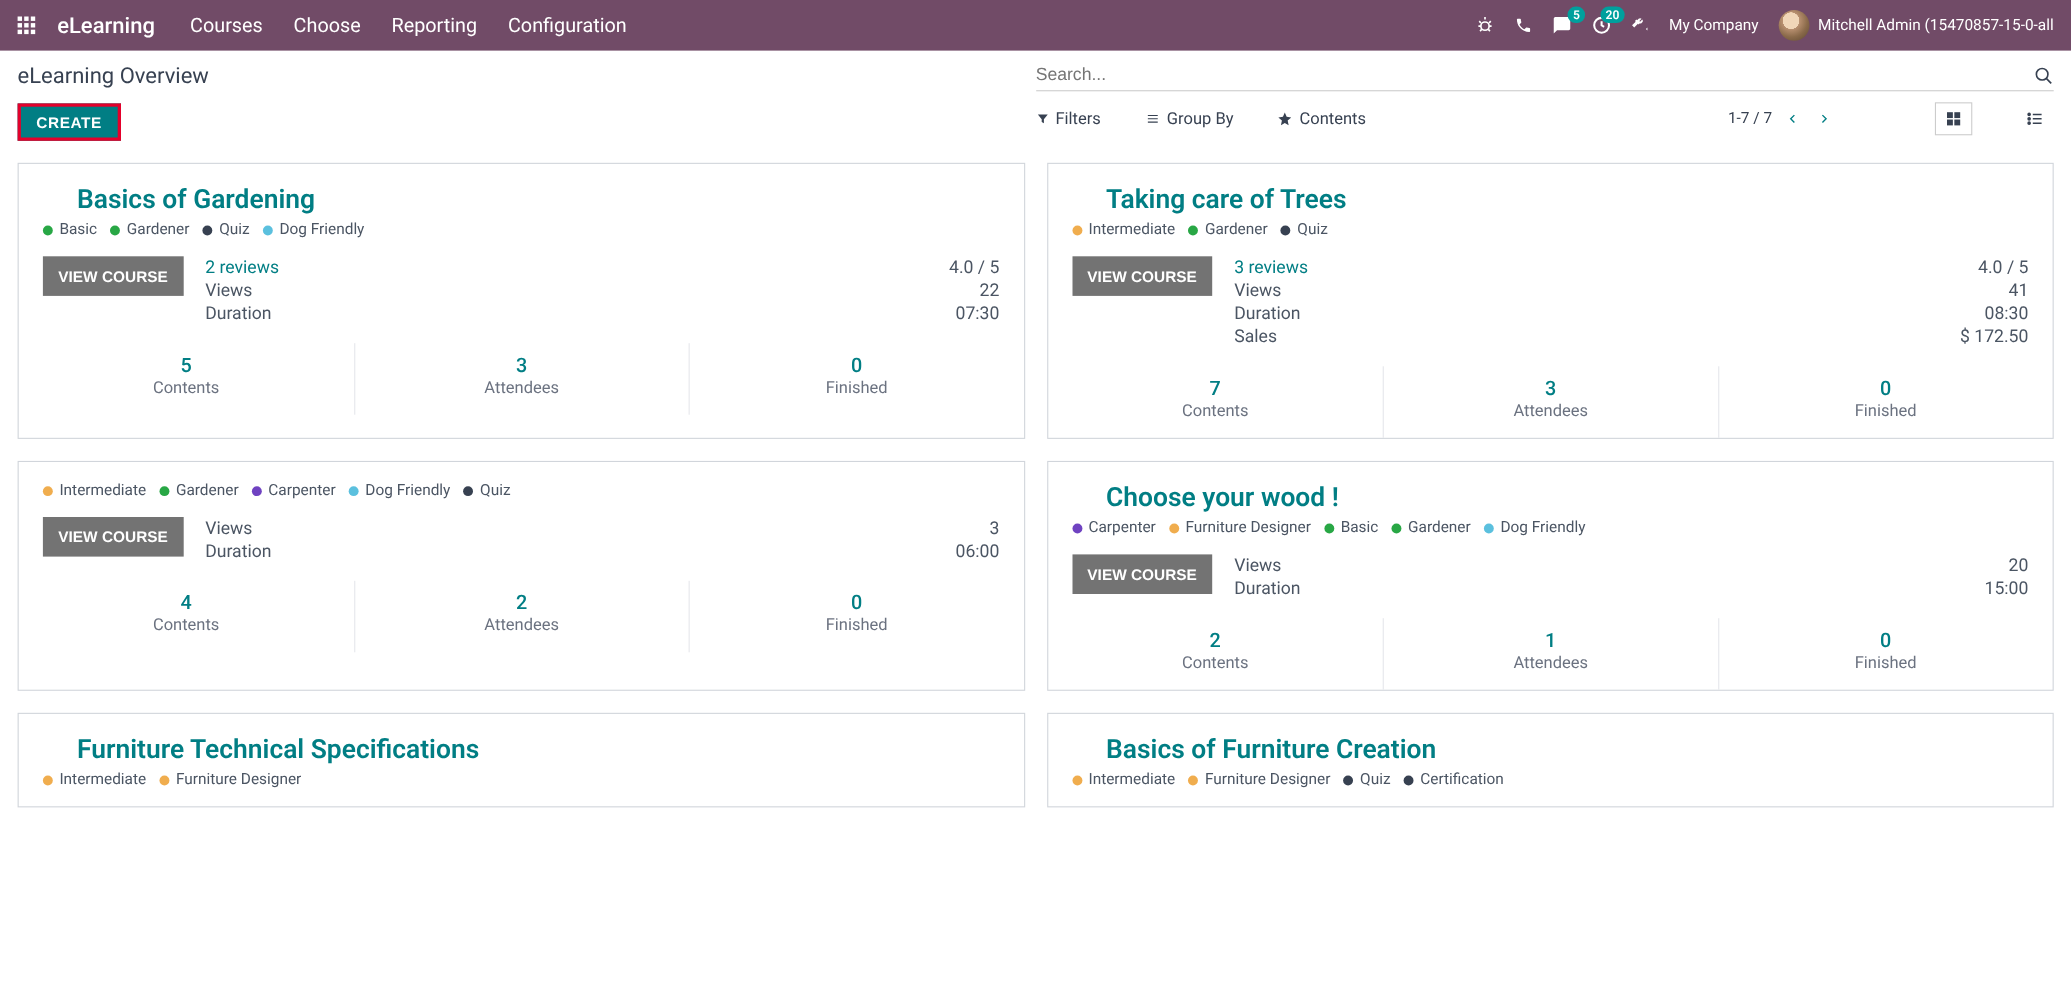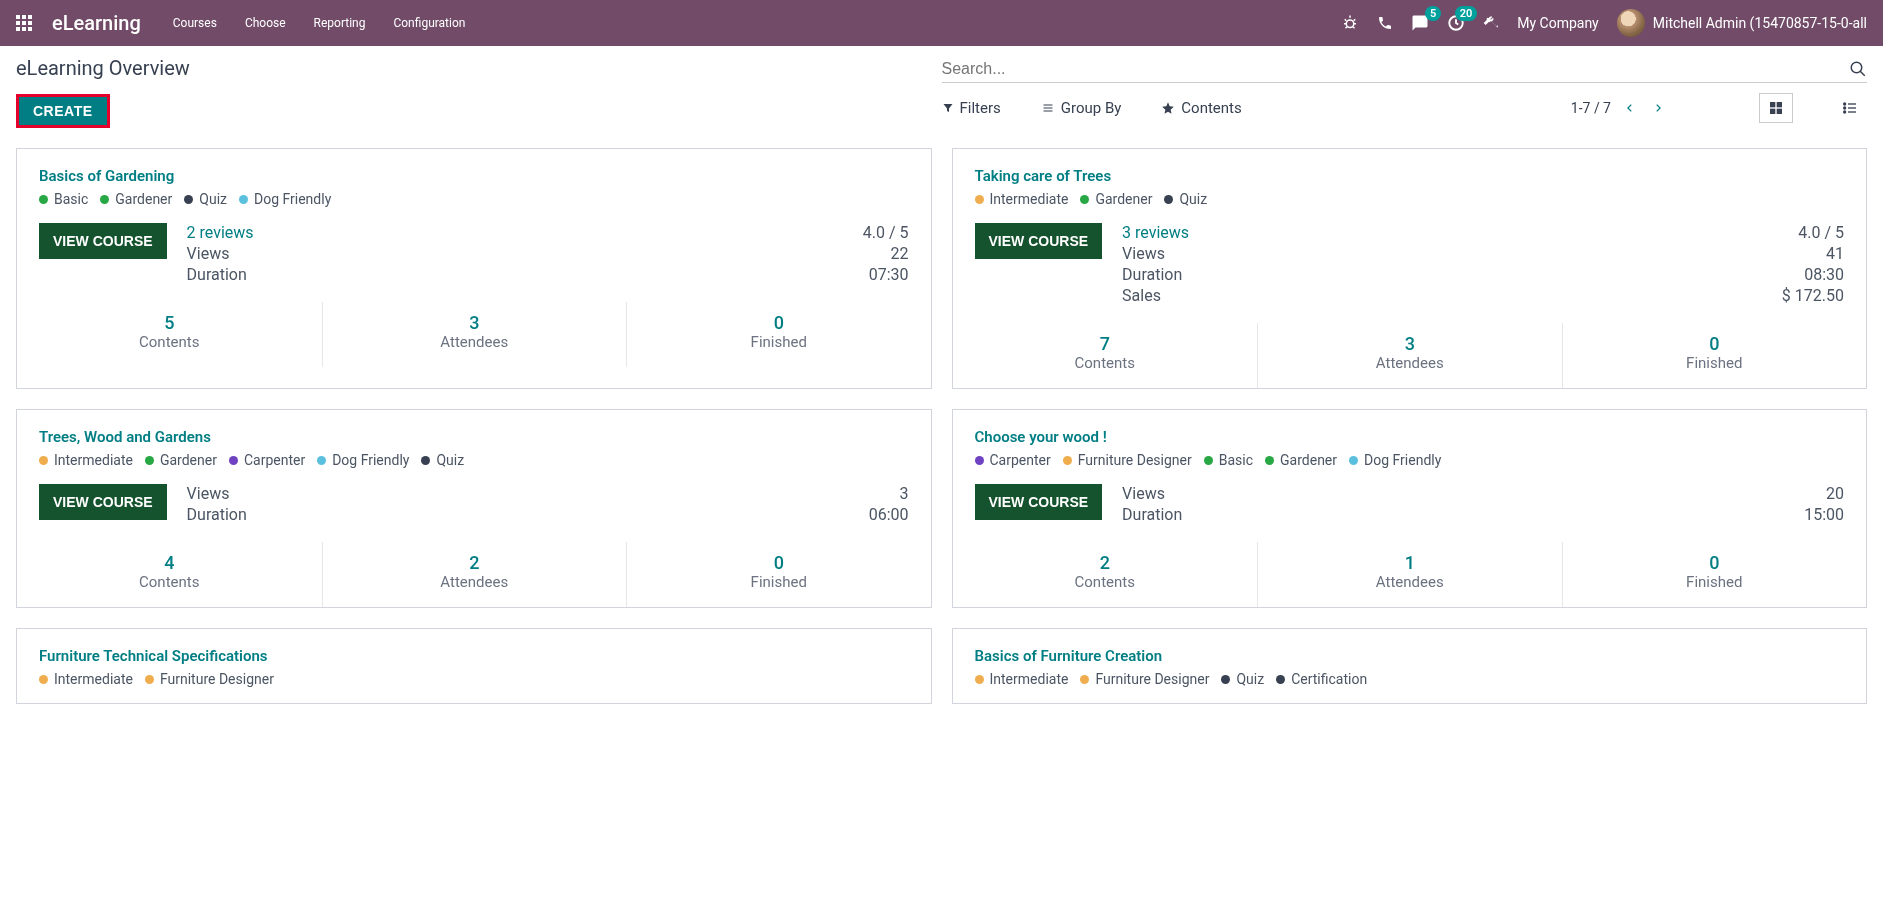--- a/index.html
+++ b/index.html
@@ -2,21 +2,21 @@
 <html><head>
 <meta charset="utf-8">
 <style>
   * { box-sizing: border-box; margin: 0; padding: 0; }
   body { font-family: -apple-system, BlinkMacSystemFont, "Segoe UI", Roboto, "Helvetica Neue", Arial, sans-serif; font-size: 14px; color: #374151; background: #fff; }
   .topbar { background: #714B67; color: #fff; height: 46px; display: flex; align-items: center; padding: 0 16px; gap: 8px; }
   .topbar .apps-icon { width: 18px; display: grid; grid-template-columns: repeat(3,4px); grid-template-rows: repeat(3,4px); gap: 2px; margin-right: 10px; cursor:pointer; }
   .topbar .apps-icon span { background:#fff; width:4px; height:4px; }
   .topbar .brand { font-size: 20px; font-weight: 500; margin-right: 24px; cursor:pointer; }
   .topbar .menu { display:flex; gap: 28px; }
-  .topbar .menu a { color:#fff; text-decoration:none; font-size: 12px; cursor:pointer; }
+  .topbar .menu a { color:#fff; text-decoration:none; font-size: 18px; cursor:pointer; }
   .topbar .spacer { flex:1; }
   .topbar .right { display:flex; align-items:center; gap:18px; }
   .topbar .icon-btn { position:relative; cursor:pointer; color:#fff; display:flex; align-items:center; }
   .topbar .badge { position:absolute; top:-8px; right:-12px; background:#00A09D; color:#fff; border-radius:10px; font-size:11px; padding:1px 5px; font-weight:600; }
   .topbar .user { display:flex; align-items:center; gap:8px; cursor:pointer; }
   .topbar .avatar { width:28px; height:28px; border-radius:50%; background: radial-gradient(circle at 40% 35%, #f0d6b8 30%, #b89070 31%, #8a6a4a 60%, #5a4530 100%); }
 
   .control-row { display:flex; align-items:flex-start; padding: 10px 16px 0 16px; }
   .control-left { flex: 0 0 50%; }
   .control-right { flex: 1; }
@@ -28,26 +28,26 @@
   .toolbar-row { display:flex; align-items:center; gap: 40px; }
   .toolbar-row .tool { display:flex; align-items:center; gap:6px; color:#374151; cursor:pointer; font-size:15px; }
   .toolbar-row .spacer2 { flex:1; }
   .toolbar-row .pager { display:flex; align-items:center; gap:10px; color:#374151; }
   .toolbar-row .nav-arrow { color:#017E84; cursor:pointer; font-size:18px; padding:0 4px; }
   .toolbar-row .view-btn { width:34px; height:30px; display:inline-flex; align-items:center; justify-content:center; border:1px solid transparent; cursor:pointer; }
   .toolbar-row .view-btn.active { border:1px solid #ccc; }
 
   .cards { display:grid; grid-template-columns: 1fr 1fr; gap: 20px; padding: 20px 16px; }
   .card { border:1px solid #d1d5db; padding: 18px 22px 0 22px; }
-  .card-title { color:#017E84; font-size:15px; font-weight:600; margin-bottom:6px; cursor:pointer; }
+  .card-title { color:#017E84; font-size:24px; font-weight:600; margin-bottom:6px; cursor:pointer;margin-left:31px; }
   .tags { display:flex; flex-wrap:wrap; gap:12px; margin-bottom:16px; }
   .tag { display:flex; align-items:center; gap:6px; font-size:14px; color:#4b5563; cursor:pointer; }
   .tag .dot { width:9px; height:9px; border-radius:50%; }
   .card-body { display:flex; gap: 20px; margin-bottom: 18px; }
-  .view-course-btn { background:#14532d; color:#fff; border:none; padding:10px 14px; font-weight:700; font-size:14px; cursor:pointer; align-self:flex-start; }
+  .view-course-btn { background:#737373; color:#fff; border:none; padding:10px 14px; font-weight:700; font-size:14px; cursor:pointer; align-self:flex-start; }
   .stats-block { flex:1; display:grid; grid-template-columns: auto 1fr; row-gap:2px; column-gap: 24px; align-content:start; }
   .stats-block .label { color:#4b5563; font-size:16px; }
   .stats-block .label.link { color:#017E84; cursor:pointer; }
   .stats-block .val { text-align:right; color:#4b5563; font-size:16px; }
   .bottom-row { display:grid; grid-template-columns: repeat(3,1fr); border-top:0; margin: 0 -22px; }
   .bottom-cell { text-align:center; padding: 10px 0 16px 0; cursor:pointer; }
   .bottom-cell + .bottom-cell { border-left:1px solid #e5e7eb; }
   .bottom-cell .num { color:#017E84; font-size:18px; font-weight:500; }
   .bottom-cell .lab { color:#6b7280; font-size:15px; }
 
@@ -268,21 +268,20 @@
           <div class="num">3</div>
           <div class="lab">Attendees</div>
         </div>
         <div class="bottom-cell">
           <div class="num">0</div>
           <div class="lab">Finished</div>
         </div>
       </div>
     </div>
     <div class="card">
-      <div class="card-title">Trees, Wood and Gardens</div>
       <div class="tags">
         <div class="tag">
           <span class="dot" style="background: rgb(240, 173, 78);"></span>
           <span>Intermediate</span>
         </div>
         <div class="tag">
           <span class="dot" style="background: rgb(40, 167, 69);"></span>
           <span>Gardener</span>
         </div>
         <div class="tag">

